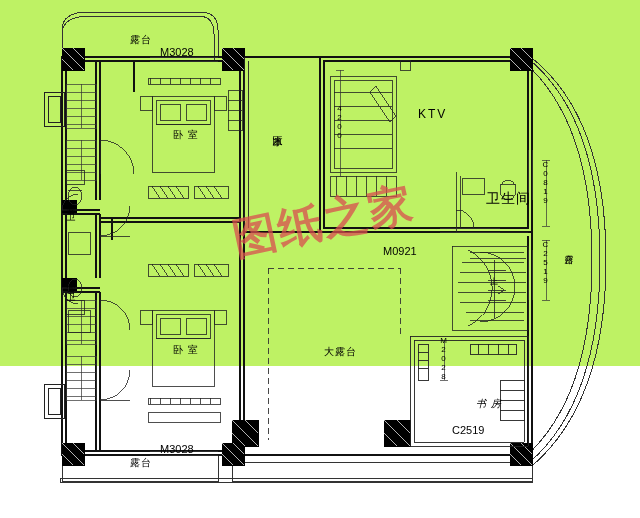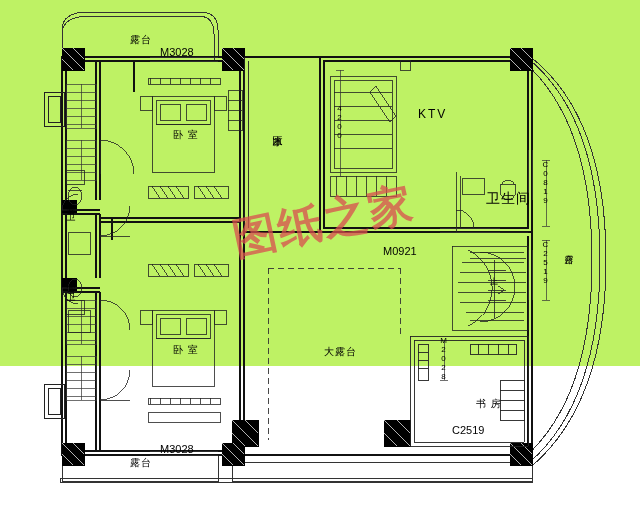--- a/index.html
+++ b/index.html
@@ -247,21 +247,21 @@
 <div class="lbl lbl-cn lbl-vert" style="left:64px;top:276px;font-size:9px;">套 卫</div>
 
 <div class="lbl lbl-cn lbl-vert" style="left:270px;top:128px;font-size:10px;">凉水区</div>
 
 <div class="lbl" style="left:418px;top:107px;font-size:12px;letter-spacing:2px;">KTV</div>
 
 <div class="lbl lbl-cn" style="left:486px;top:190px;font-size:14px;">卫生间</div>
 
 <div class="lbl lbl-cn" style="left:324px;top:345px;">大露台</div>
 
-<div class="lbl lbl-cn" style="left:476px;top:397px;">书 房</div>
+<div class="lbl lbl-cn" style="left:476px;top:397px;font-style:italic;">书 房</div>
 
 <div class="lbl lbl-cn" style="left:130px;top:456px;">露台</div>
 <div class="lbl lbl-code" style="left:160px;top:443px;">M3028</div>
 
 <div class="lbl lbl-cn lbl-vert" style="left:562px;top:248px;font-size:9px;">露台</div>
 
 <div class="lbl lbl-code" style="left:383px;top:245px;">M0921</div>
 <div class="lbl lbl-code" style="left:452px;top:424px;">C2519</div>
 <div class="lbl lbl-code lbl-vert" style="left:541px;top:160px;font-size:8px;">C0819</div>
 <div class="lbl lbl-code lbl-vert" style="left:541px;top:240px;font-size:8px;">C2519</div>

